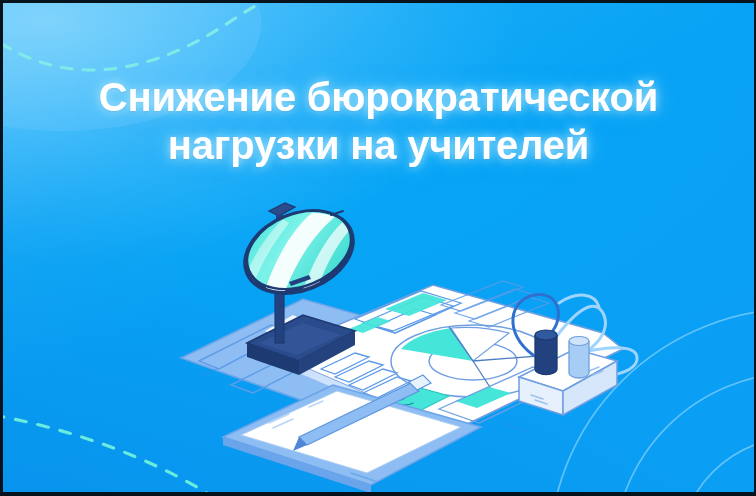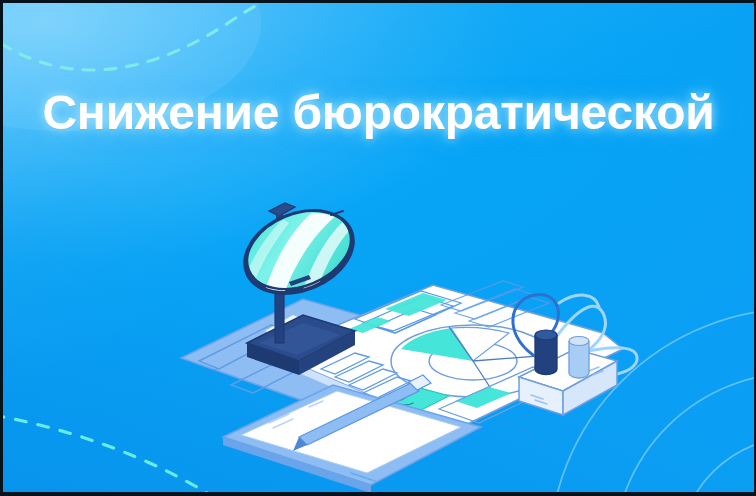--- a/index.html
+++ b/index.html
@@ -57,28 +57,27 @@
     top: 70px;
     text-align: center;
     z-index: 6;
     pointer-events: none;
   }
   .title-line {
     display: block;
     color: #ffffff;
     font-family: "Liberation Sans", sans-serif;
     font-weight: 700;
-    font-size: 48px;
+    font-size: 40px;
     line-height: 48px;
     letter-spacing: -0.2px;
     text-shadow:
       0 0 10px rgba(190,238,255,0.85),
       0 0 22px rgba(150,225,255,0.55),
       0 1px 2px rgba(20,110,170,0.30);
-    margin-top: 16px;
   }
 
   
   .illustration {
     position: absolute;
     left: 0;
     top: 0;
     width: 756px;
     height: 496px;
     z-index: 4;
@@ -103,20 +102,21 @@
       <circle cx="800" cy="560" r="250"></circle>
       <circle cx="800" cy="560" r="185"></circle>
       <circle cx="800" cy="560" r="120"></circle>
     </g>
 
     <ellipse cx="60" cy="20" rx="200" ry="110" fill="#8fd8ff" opacity="0.18"></ellipse>
   </svg>
 
   <div class="title-wrap">
     <span class="title-line">Снижение бюрократической</span>
+    <span class="title-line">нагрузки на учителей</span>
   </div>
 
   <div class="illustration">
   <svg viewBox="0 0 756 496" xmlns="http://www.w3.org/2000/svg">
     <defs>
       <linearGradient id="lensGrad" x1="0" y1="0" x2="1" y2="1">
         <stop offset="0%" stop-color="#46e5da"></stop>
         <stop offset="38%" stop-color="#7df2e9"></stop>
         <stop offset="100%" stop-color="#36d9ce"></stop>
       </linearGradient>

